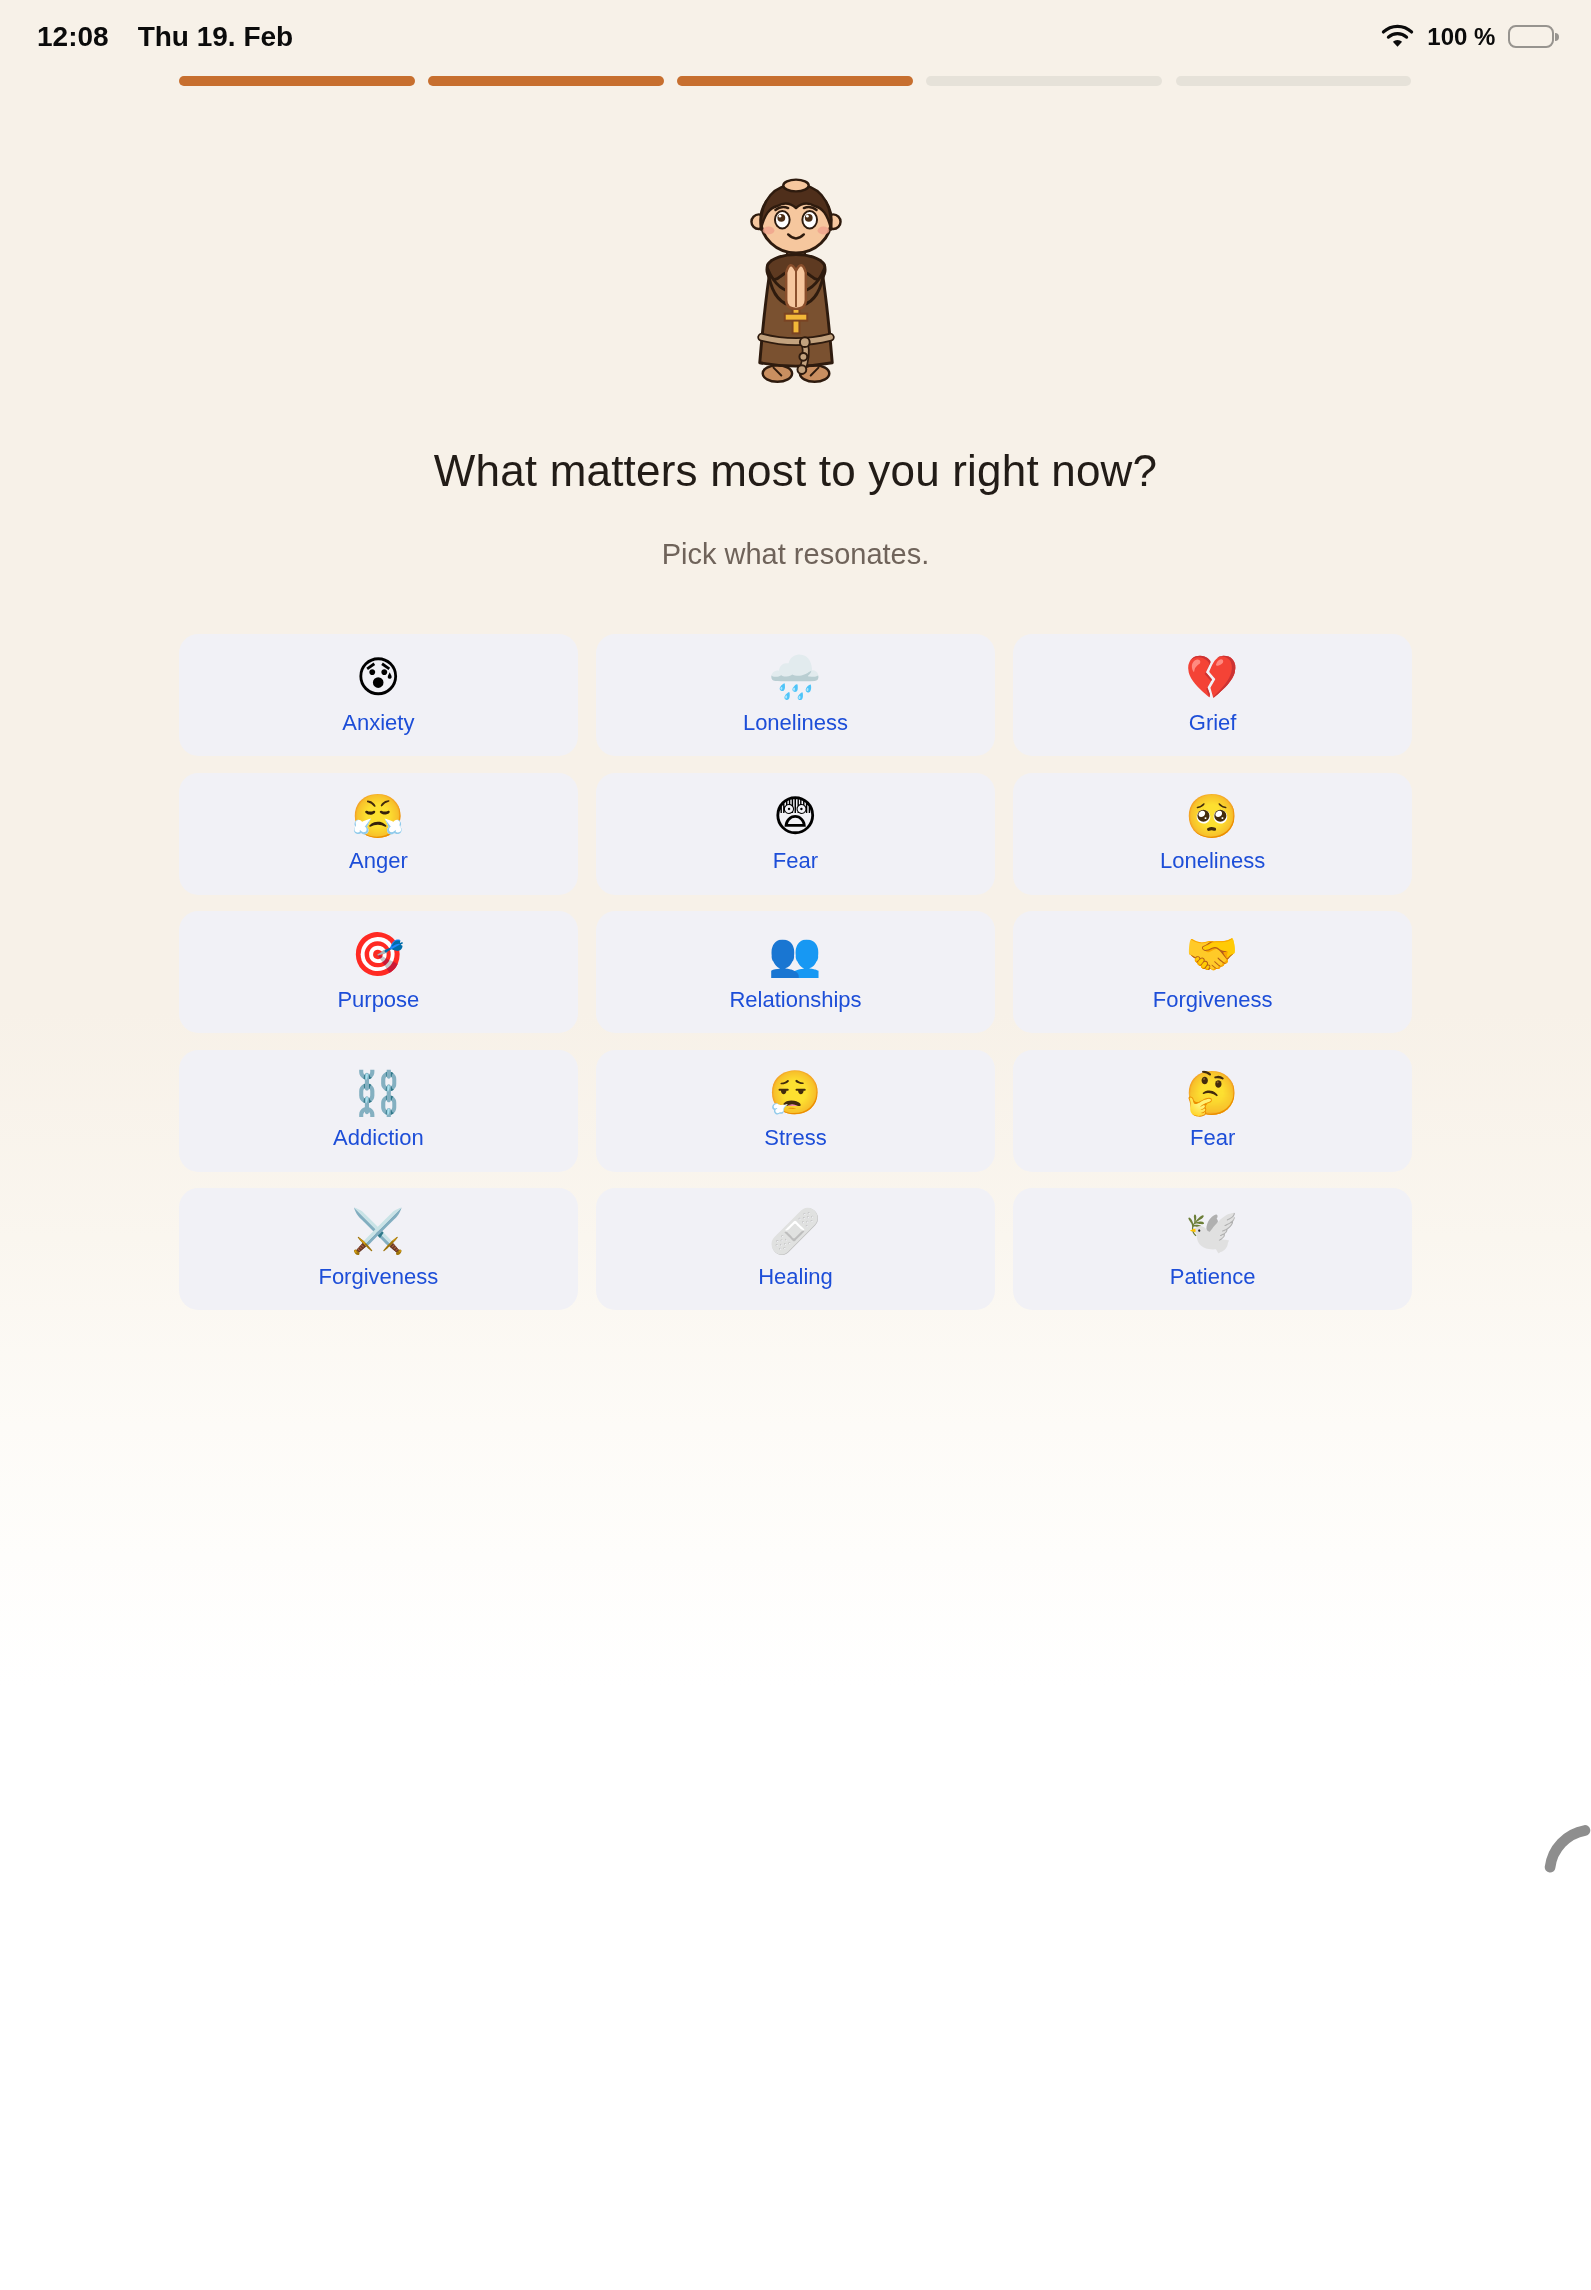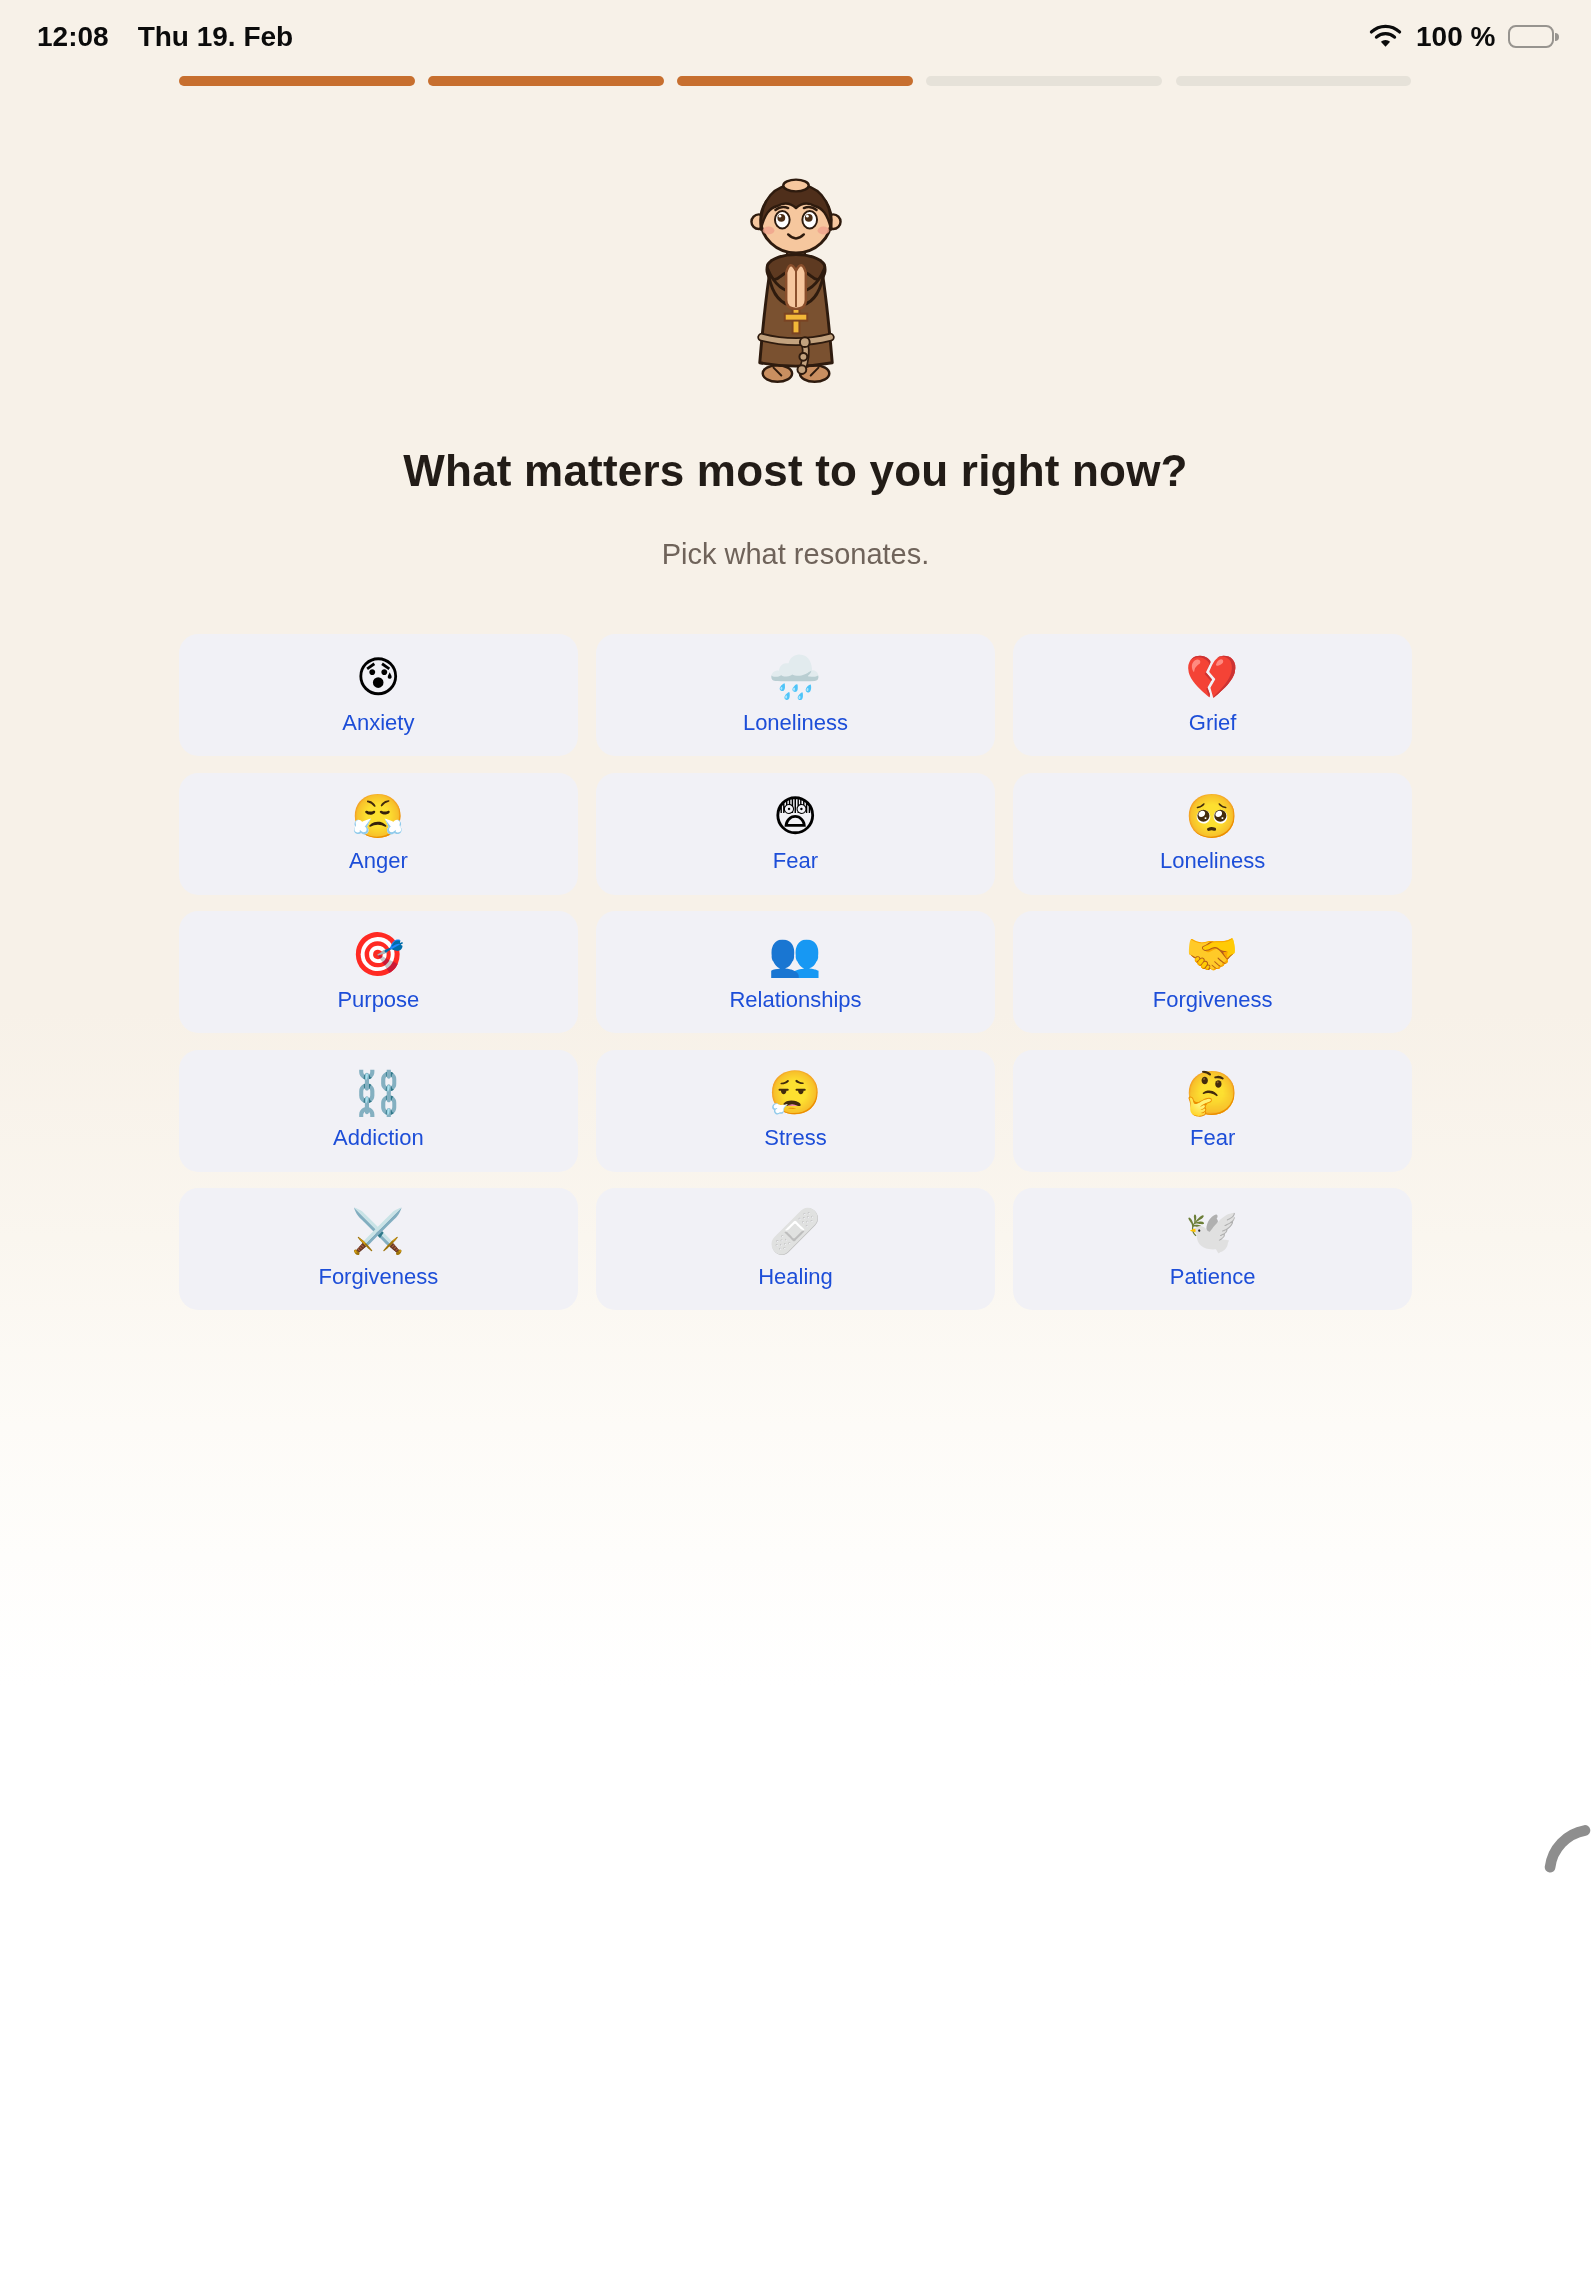--- a/index.html
+++ b/index.html
@@ -11,39 +11,39 @@
     background:linear-gradient(180deg,#F7F1E8 0%,#F7F1E8 54%,#FAF6EF 66%,#FDFBF7 76%,#FFFFFF 90%);
   }
 
   
   .status-bar {
     position:absolute; top:0; left:0; right:0; height:60px;
     display:flex; justify-content:space-between; align-items:center;
     padding:13.6px 37px 0 37px; color:#0B0B0B;
   }
   .status-left { display:flex; align-items:baseline; gap:29px; font-size:28px; font-weight:600; }
-  .status-right { display:flex; align-items:center; gap:12.6px; font-size:28px; font-weight:600; }
+  .status-right { display:flex; align-items:center; gap:12.6px; font-size:24px; font-weight:600; }
   .wifi-svg { display:block; }
   .battery { position:relative; width:46px; height:23px; border:2.4px solid rgba(20,20,20,.42); border-radius:7.8px; padding:2.4px; }
   .battery-fill { width:100%; height:100%; background:#0B0B0B; border-radius:3.9px; }
   .battery-tip { position:absolute; right:-7.3px; top:5.3px; width:4.4px; height:8.7px; background:rgba(20,20,20,.42); border-radius:0 3.9px 3.9px 0; }
 
   
   .progress { position:absolute; top:76px; left:179px; right:180px; display:flex; gap:13.6px; }
   .progress .seg { flex:1; height:9.7px; border-radius:4.9px; }
   .seg-filled { background:#C76F2F; }
   .seg-empty { background:#E6E2D9; }
 
   
   .mascot { position:absolute; top:161px; left:0; right:0; display:flex; justify-content:center; }
 
   
   .title {
     position:absolute; top:446px; left:78px; right:78px;
-    text-align:center; font-size:44px; font-weight:700; color:#221C17; letter-spacing:0.2px;
+    text-align:center; font-size:44px; font-weight:400; color:#221C17; letter-spacing:0.2px;
   }
   .subtitle {
     position:absolute; top:532px; left:78px; right:78px;
     text-align:center; font-size:29px; line-height:44px; color:#6F635A; font-weight:400;
   }
 
   
   .grid {
     position:absolute; top:634px; left:179px; right:179px;
     display:grid; grid-template-columns:repeat(3,1fr); column-gap:18.4px; row-gap:16.5px;

